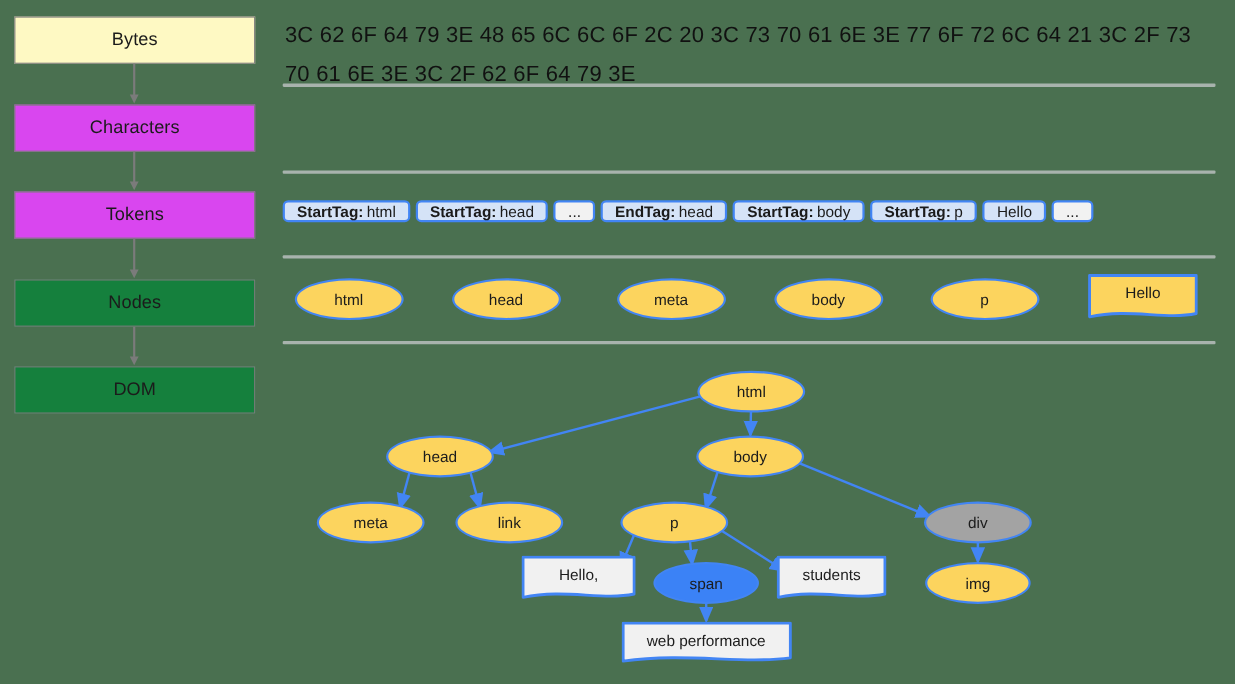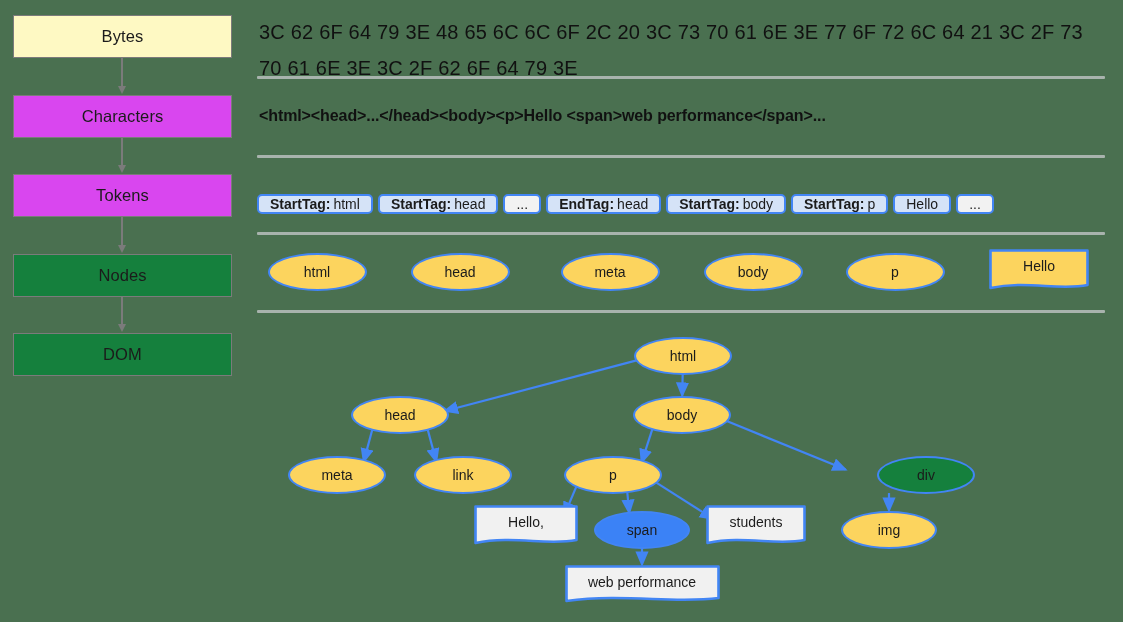--- a/index.html
+++ b/index.html
@@ -89,21 +89,21 @@
     letter-spacing: -.1px;
   }
 
   
   #token-row {
     position: absolute;
     left: 257px;
     top: 182px;
     height: 32px;
     display: flex;
-    align-items: flex-end;
+    align-items: flex-start;
     gap: 5px;
   }
   .token {
     box-sizing: border-box;
     border: 2px solid #4285f4;
     border-radius: 5px;
     background: #d5e3f7;
     display: flex;
     align-items: center;
     justify-content: center;
@@ -177,21 +177,20 @@
 
   <div id="separators">
       <div class="sep" style="top: 76px;"></div>
       <div class="sep" style="top: 155px;"></div>
       <div class="sep" style="top: 232px;"></div>
       <div class="sep" style="top: 310px;"></div>
     </div>
 
   <div class="bytes-text">3C 62 6F 64 79 3E 48 65 6C 6C 6F 2C 20 3C 73 70 61 6E 3E 77 6F 72 6C 64 21 3C 2F 73 70 61 6E 3E 3C 2F 62 6F 64 79 3E</div>
 
-  <div class="chars-text">&lt;html&gt;&lt;head&gt;...&lt;/head&gt;&lt;body&gt;&lt;p&gt;Hello &lt;span&gt;web performance&lt;/span&gt;...</div>
 
   <div id="token-row">
       <div class="token">
         <b>StartTag:</b>
         <span>html</span>
       </div>
       <div class="token">
         <b>StartTag:</b>
         <span>head</span>
       </div>
@@ -275,21 +274,21 @@
         </div>
         <div class="ellipse" style="left: 288px; top: 456px; width: 98px; height: 38px; background: rgb(252, 212, 94);">
           <span>meta</span>
         </div>
         <div class="ellipse" style="left: 414px; top: 456px; width: 98px; height: 38px; background: rgb(252, 212, 94);">
           <span>link</span>
         </div>
         <div class="ellipse" style="left: 564px; top: 456px; width: 98px; height: 38px; background: rgb(252, 212, 94);">
           <span>p</span>
         </div>
-        <div class="ellipse" style="left: 877px; top: 456px; width: 98px; height: 38px; background: #15803d; align-items: center;">
+        <div class="ellipse" style="left: 840px; top: 456px; width: 98px; height: 38px; background: #a3a3a3; align-items: center;">
           <span>div</span>
         </div>
         <div class="doc" style="left: 474px; top: 505px; width: 104px; height: 42px;">
           <svg viewBox="0 0 104 42" preserveAspectRatio="none">
             <path d="M1.5,1.5 L102.5,1.5 L102.5,35 C72.8,41 39.52,30 1.5,38 Z" fill="#f1f1f1" stroke="#4285f4" stroke-width="2.6" stroke-linejoin="round"></path>
           </svg>
           <span>Hello,</span>
         </div>
         <div class="ellipse" style="left: 594px; top: 511px; width: 96px; height: 38px; background: #3b82f6;">
           <span>span</span>

